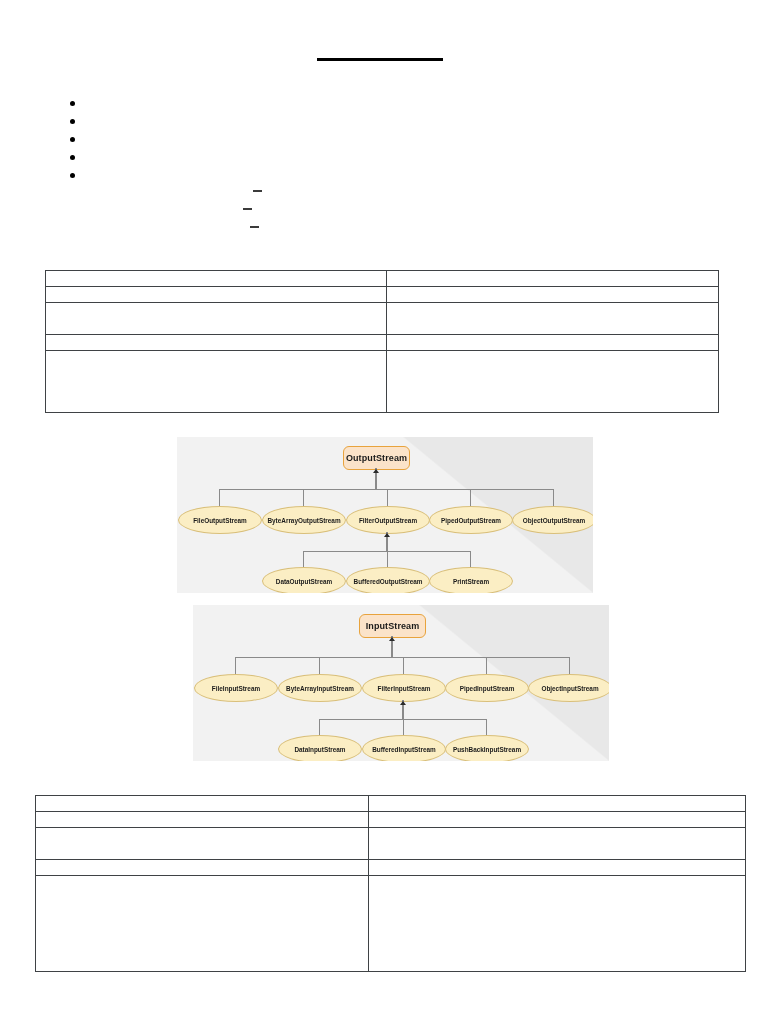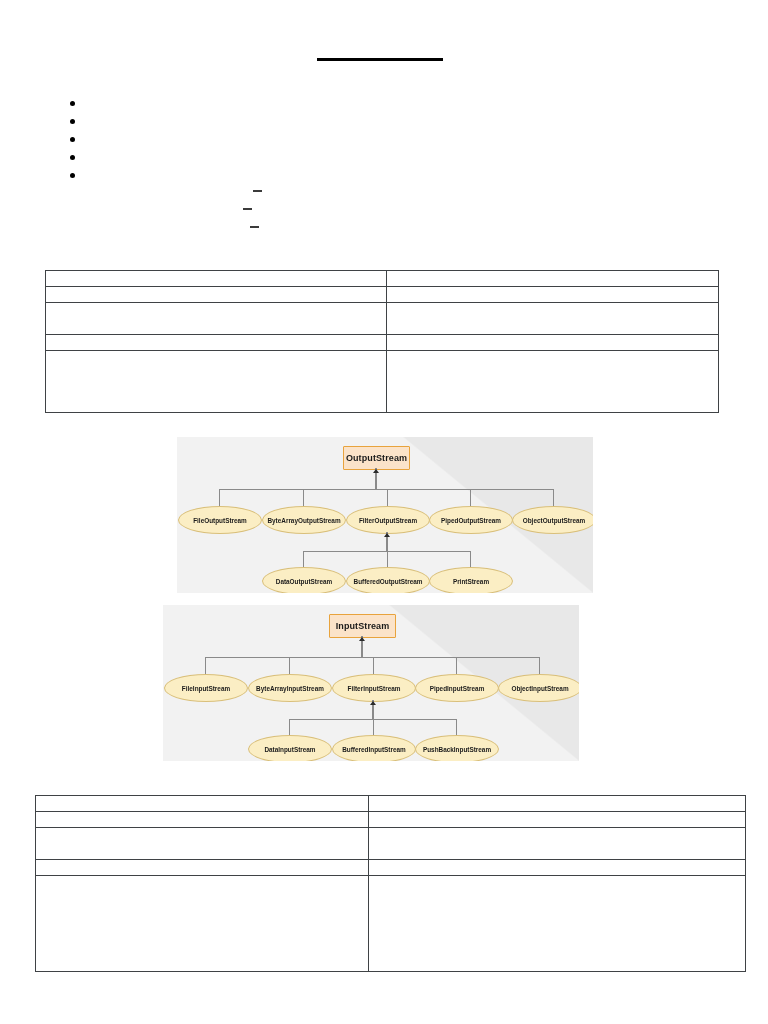--- a/index.html
+++ b/index.html
@@ -122,21 +122,21 @@
     width: 710px;
   }
 
   
   .diagram {
     position: absolute;
     background: #f2f2f2;
     overflow: hidden;
   }
   #diagram-output { left: 177px; top: 437px; width: 416px; height: 156px; }
-  #diagram-input  { left: 163px; top: 605px; width: 416px; height: 156px; }
+  #diagram-input  { left: 193px; top: 605px; width: 416px; height: 156px; }
 
   .diag-shade {
     position: absolute;
     right: 0;
     top: 0;
     width: 190px;
     height: 156px;
     background: linear-gradient(
       to bottom left,
       #e8e8e8 0%,
@@ -144,21 +144,21 @@
       rgba(232,232,232,0) 50.2%,
       rgba(232,232,232,0) 100%
     );
     pointer-events: none;
   }
 
   .root-box {
     position: absolute;
     background: #fbe3c9;
     border: 1px solid #e8a33d;
-    border-radius: 1px;
+    border-radius: 6px;
     font-family: "Liberation Sans", sans-serif;
     font-size: 9px;
     font-weight: bold;
     color: #1a1a1a;
     display: flex;
     align-items: center;
     justify-content: center;
     letter-spacing: 0.1px;
     white-space: nowrap;
   }

